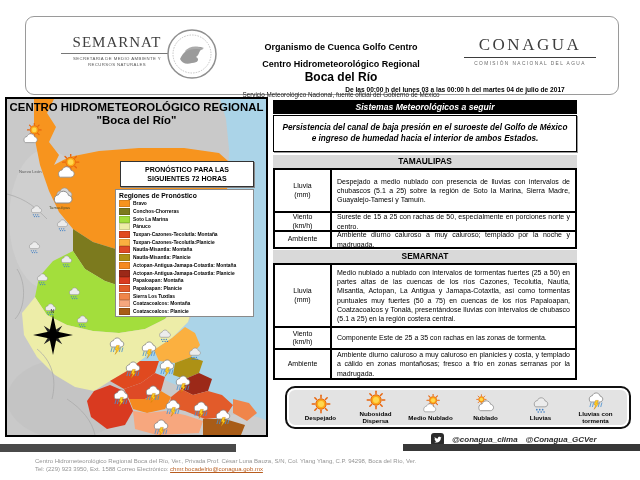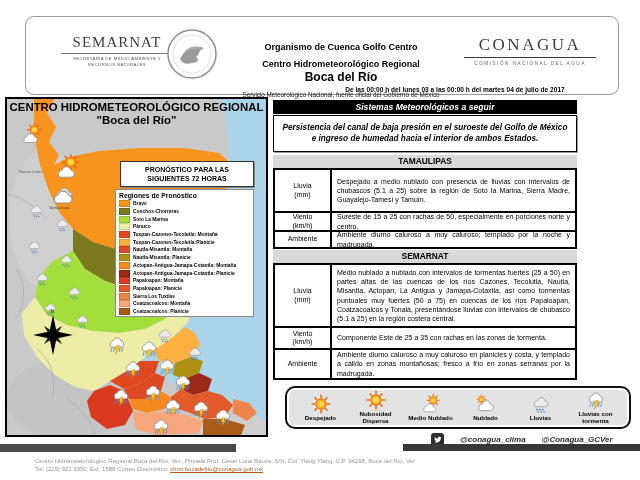--- a/index.html
+++ b/index.html
@@ -58,21 +58,21 @@
   .cell-param{flex-direction:column;justify-content:center;text-align:center;
     font-size:7px;line-height:8.2px;}
   .cell-text{font-size:7px;line-height:9.2px;padding:1px 5px;text-align:justify;}
   
   .wx-box{position:absolute;left:12px;top:286px;width:346px;height:43px;box-sizing:border-box;
     border:2.5px solid #111;border-radius:10px;background:#e3e3e3;box-shadow:inset 0 0 0 2px #fff;
     display:flex;align-items:center;justify-content:space-around;padding:1px 6px;}
   .wl-item{display:flex;flex-direction:column;align-items:center;width:52px;}
   .wl-ico{width:20px;height:20px;}
   .wl-lab{font-size:6.2px;font-weight:bold;text-align:center;line-height:6.8px;margin-top:1px;}
-  .tw-line{position:absolute;left:158px;top:333px;display:flex;align-items:center;gap:16px;}
+  .tw-line{position:absolute;left:158px;top:333px;display:flex;align-items:center;gap:8px;}
   .tw-icon{width:13px;height:13px;background:#2b2b2b;border-radius:3px;display:flex;
     align-items:center;justify-content:center;}
   .tw-handle{font-size:8px;font-style:italic;font-weight:bold;color:#2e2e2e;}
   
   .bar-left{position:absolute;left:0;top:444px;width:236px;height:8px;background:#4a4a4a;}
   .bar-right{position:absolute;left:403px;top:444px;width:237px;height:7px;background:#383838;}
   .footer{position:absolute;left:35px;top:457px;width:588px;font-size:6px;line-height:8px;color:#949494;}
   .footer a{color:#b85c1e;text-decoration:underline;}
   svg text{font-family:"Liberation Sans",sans-serif;}
 </style>

